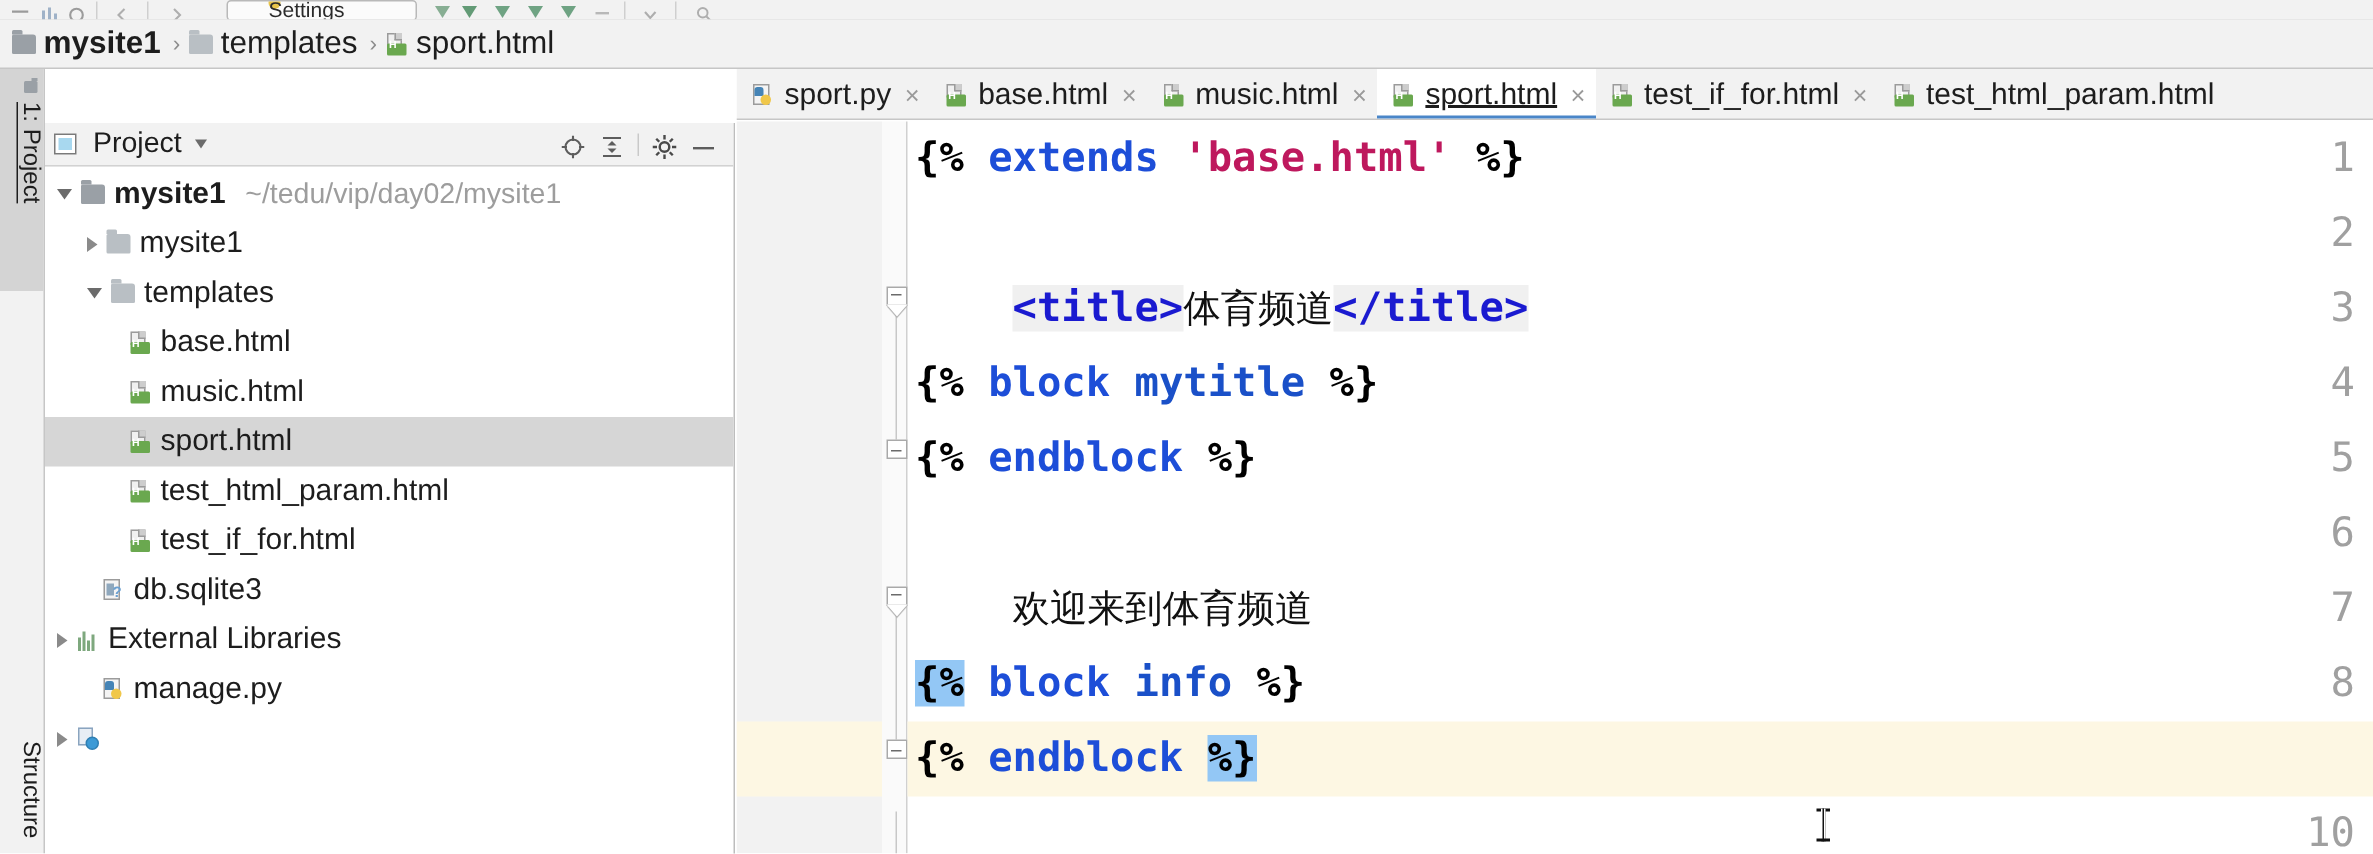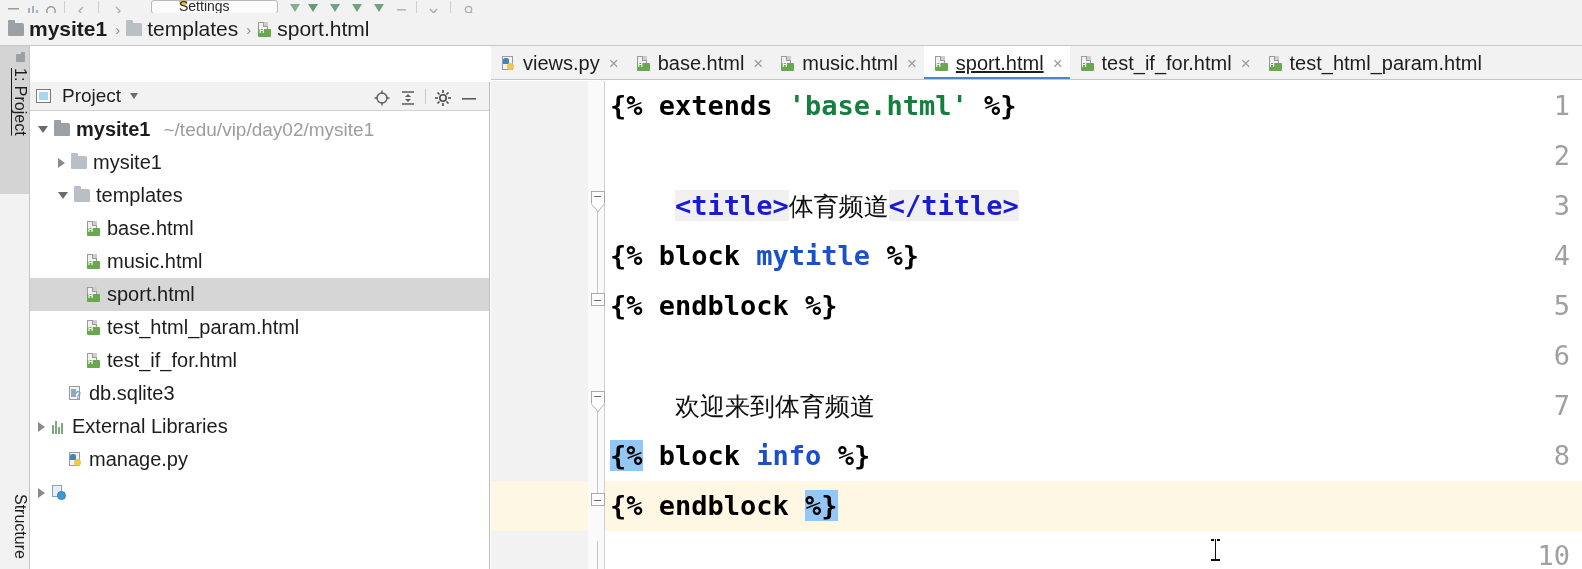--- a/index.html
+++ b/index.html
@@ -237,23 +237,23 @@
     line-height:50px;height:50px;
   }
   .codelines{position:absolute;left:114px;top:0;right:0;bottom:0;}
   .cline{
     position:relative;height:50px;line-height:50px;
     font-family:"DejaVu Sans Mono", monospace;font-size:27px;font-weight:bold;
     color:#1a1a1a;white-space:pre;padding-left:5px;
   }
   .cline.cur{background:#fdf7e3;}
   .tok-dj{color:#000000;}
-  .tok-kw{color:#000000;}
+  .tok-kw{color:#1d4ed8;}
   .tok-name{color:#1a50c8;}
-  .tok-str{color:#15803d;}
+  .tok-str{color:#be185d;}
   .tok-tag{color:#1a1ad0;background:#f0f0f0;}
   .tok-cjk{color:#111111;font-family:"DejaVu Sans",sans-serif;font-weight:normal;font-size:25px;}
   .hl-brace{background:#93c7f5;}
   .rowhl-gutter{
     position:absolute;left:0;width:97px;height:50px;background:#fdf7e3;
   }
   .fold-mark{
     position:absolute;left:100px;width:14px;height:20px;
   }
   .fold-mark .box{
@@ -521,21 +521,21 @@
 
   <div class="editor">
 
     <div class="tabbar">
       <div class="etab">
         <span class="ico-py">
             <span class="sheet"></span>
             <span class="blue"></span>
             <span class="yellow"></span>
           </span>
-        <span class="ename">views.py</span>
+        <span class="ename">sport.py</span>
         <span class="eclose">×</span>
       </div>
       <div class="etab">
         <span class="ico-html">
             <span class="sheet"></span>
             <span class="fold"></span>
             <span class="tagbox"></span>
           </span>
         <span class="ename">base.html</span>
         <span class="eclose">×</span>

